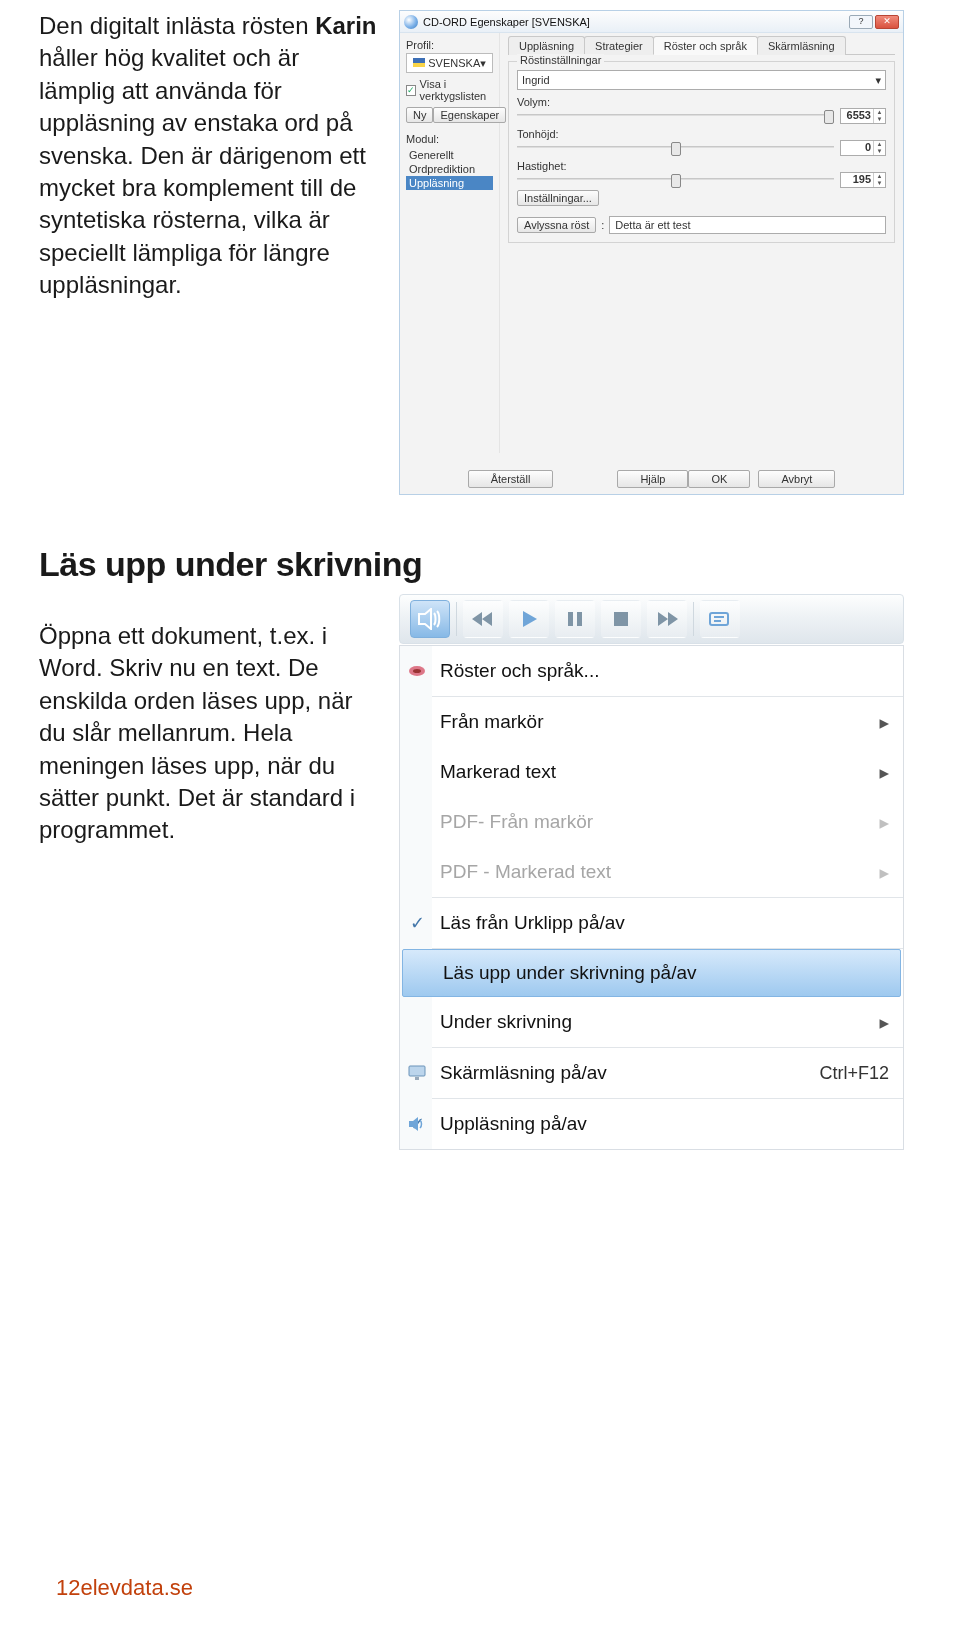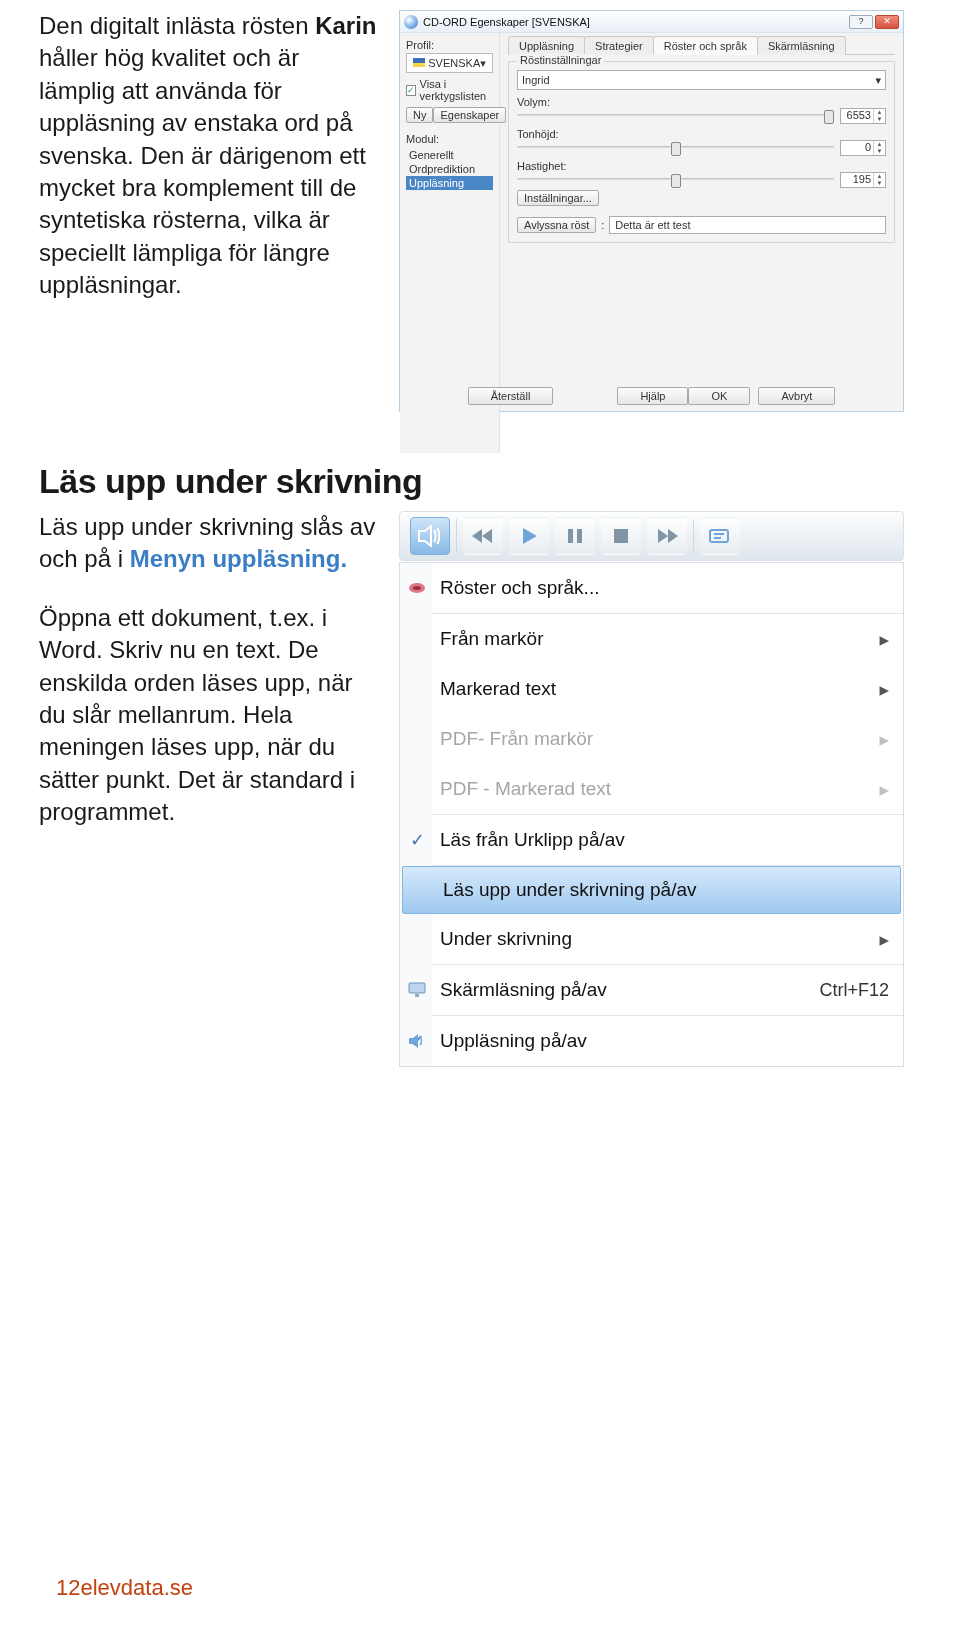--- a/index.html
+++ b/index.html
@@ -19,21 +19,21 @@
   .top-row { display: flex; gap: 20px; }
   .left-col { flex: 0 0 340px; font-size: 24px; line-height: 1.35; }
   .left-col .para { margin-bottom: 12px; }
   .dialog {
     flex: 1;
     border: 1px solid #b8d0e6;
     background: #f3f3f3;
     font-size: 11px;
     color: #333;
     position: relative;
-    height: 402px;
+    height: 485px;
   }
   .dlg-titlebar {
     height: 22px;
     background: linear-gradient(#fdfdfd,#e9f0f7);
     border-bottom: 1px solid #d8e4ef;
     display: flex;
     align-items: center;
     padding: 0 4px;
     font-size: 11px;
   }
@@ -95,21 +95,21 @@
   }
   .tab.active { background:#f9f9f9; z-index:2; border-bottom:1px solid #f9f9f9; }
   .group { border:1px solid #d3d3d3; margin-top:6px; padding:6px 8px 8px; position:relative; background:#f3f3f3; }
   .group-legend { position:absolute; top:-8px; left:8px; background:#f3f3f3; padding:0 3px; font-size:11px; color:#333; }
   .combo {
     border:1px solid #acacac; background:#fff; height:20px; display:flex; align-items:center;
     justify-content:space-between; padding:0 4px; font-size:11px; margin-top:2px;
   }
   .slider-row { margin-top:6px; }
   .slider {
-    position:relative; height:14px;
+    position:relative; height:14px;font-weight:bold;
   }
   .slider-track { position:absolute; left:0; right:52px; top:6px; height:2px; background:linear-gradient(#bcbcbc,#e8e8e8); }
   .slider-thumb { position:absolute; top:2px; width:10px; height:14px; background:#e8e8e8; border:1px solid #888; border-radius:2px; }
   .numbox {
     position:absolute; right:0; top:0; width:46px; height:16px; border:1px solid #acacac;
     background:#fff; font-size:11px; display:flex;
   }
   .numbox .v { flex:1; text-align:right; padding:0 2px; }
   .numbox .spin { width:12px; border-left:1px solid #ccc; display:flex; flex-direction:column; }
   .numbox .spin span { flex:1; font-size:6px; line-height:6px; text-align:center; color:#555; }
@@ -285,23 +285,20 @@
           <span class="btn">Avbryt</span>
         </div>
       </div>
     </div>
   </div>
 
   <div class="section2">
     <div class="h2">Läs upp under skrivning</div>
     <div class="s2-row">
       <div class="s2-left">
-        <p>
-          <span>Läs upp under skrivning slås av och på i </span><span class="link">Menyn uppläsning.</span>
-        </p>
         <p style="margin-top:26px;">Öppna ett dokument, t.ex. i Word. Skriv nu en text. De enskilda orden läses upp, när du slår mellanrum. Hela meningen läses upp, när du sätter punkt. Det är standard i programmet.</p>
       </div>
       <div class="s2-right">
         <div class="toolbar">
           <div class="tb-btn active">
             <svg width="26" height="22" viewBox="0 0 26 22">
                 <path d="M2 6h6l6-5v20l-6-5H2z M17 5c2 2 2 10 0 12 M20 3c3 3 3 13 0 16" fill="none" stroke="#fff" stroke-width="2"></path>
               </svg>
           </div>
           <div class="tb-sep"></div>

